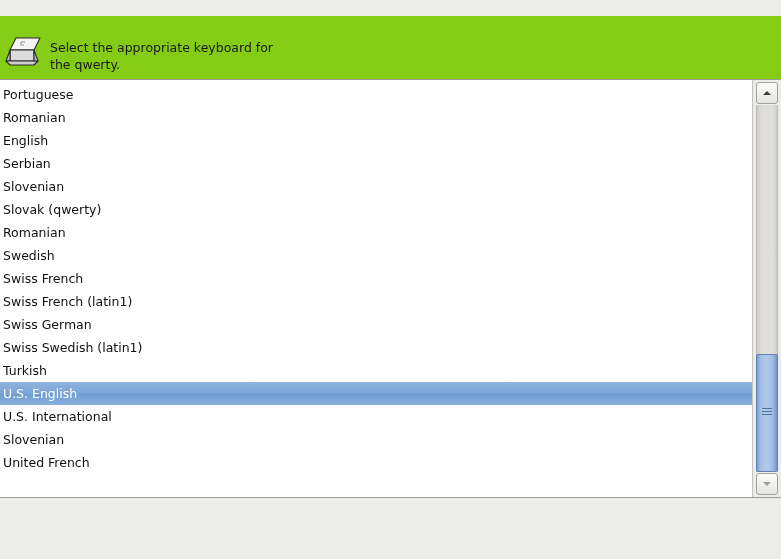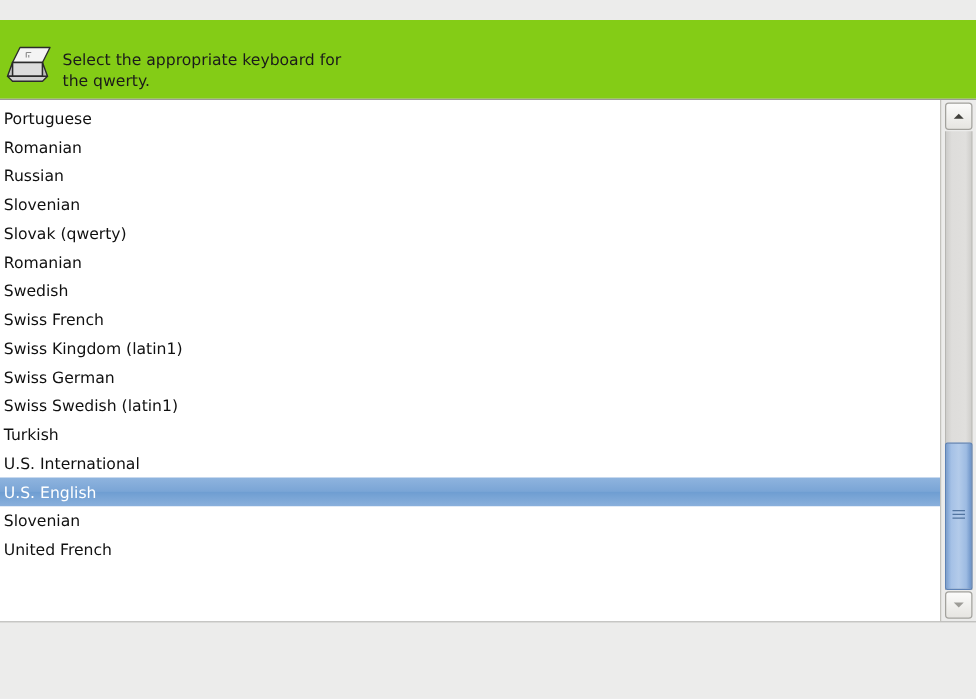--- a/index.html
+++ b/index.html
@@ -200,32 +200,33 @@
   </div>
 
 </div>
 
 <div id="list-area">
 
   <div id="list-scroll-viewport">
     <div id="list">
         <div class="list-item">Portuguese</div>
         <div class="list-item">Romanian</div>
-        <div class="list-item">Russian</div>
+        <div class="list-item">English</div>
+        <div class="list-item">Serbian</div>
         <div class="list-item">Slovenian</div>
         <div class="list-item">Slovak (qwerty)</div>
         <div class="list-item">Romanian</div>
         <div class="list-item">Swedish</div>
         <div class="list-item">Swiss French</div>
-        <div class="list-item">Swiss Kingdom (latin1)</div>
+        <div class="list-item">Swiss French (latin1)</div>
         <div class="list-item">Swiss German</div>
         <div class="list-item">Swiss Swedish (latin1)</div>
         <div class="list-item">Turkish</div>
+        <div class="list-item selected">U.S. English</div>
         <div class="list-item">U.S. International</div>
-        <div class="list-item selected">U.S. English</div>
         <div class="list-item">Slovenian</div>
         <div class="list-item">United French</div>
       </div>
   </div>
 
   <div id="scrollbar">
 
     <div class="sb-btn" id="sb-up">
       <span class="sb-arrow"></span>
     </div>

